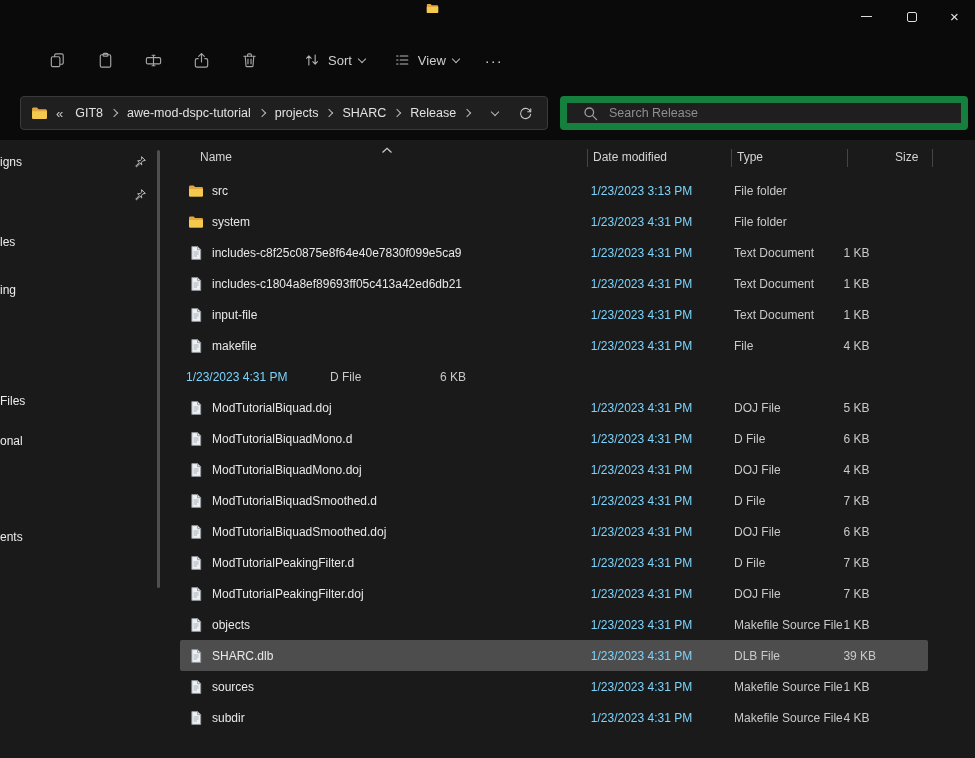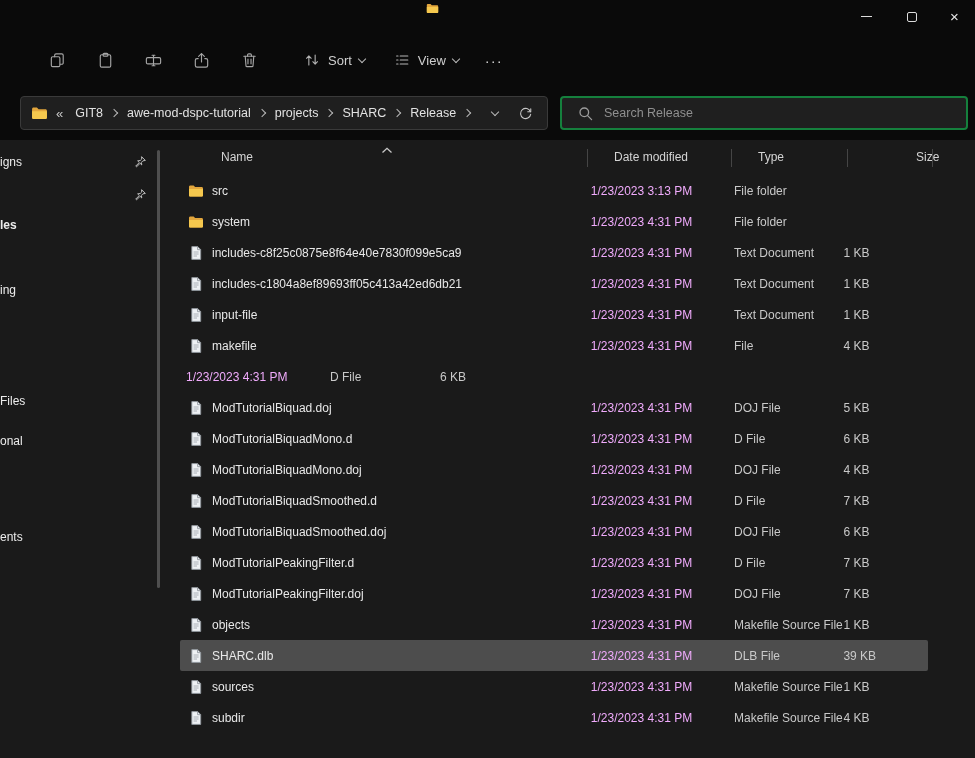--- a/index.html
+++ b/index.html
@@ -46,21 +46,21 @@
   .addr-folder { width:17px; height:15px; margin-right:8px; flex:none; }
   .overflow-chev { color:#c9c9c9; margin-right:6px; font-size:13px; }
   .breadcrumbs { display:flex; align-items:center; white-space:nowrap; overflow:hidden; }
   .crumb { padding:3px 6px; border-radius:3px; color:#e2e2e2; }
   .crumb-sep { display:flex; align-items:center; padding:0 4px; color:#b5b5b5; }
   .addr-right { margin-left:auto; display:flex; align-items:center; gap:20px; }
   .addr-right svg { stroke:#c6c6c6; fill:none; stroke-width:1.3; stroke-linecap:round; stroke-linejoin:round; }
 
   .searchbox {
     position:absolute; left:560px; top:96px; width:408px; height:34px;
-    background:#1f1f1f; border:2px solid #15803d; border-radius:4px;
+    background:#1f1f1f; border:7px solid #15803d; border-radius:4px;
     display:flex; align-items:center; padding:0 12px 0 16px;
   }
   .searchbox svg { stroke:#9d9d9d; fill:none; stroke-width:1.3; stroke-linecap:round; flex:none; }
   .search-input {
     background:transparent; border:none; outline:none; color:#dcdcdc;
     font-size:12.5px; font-family:inherit; margin-left:11px; width:100%;
   }
   .search-input::placeholder { color:#8f8f8f; }
 
   
@@ -71,34 +71,34 @@
   .sb-pin svg { stroke:#c4c4c4; fill:none; stroke-width:1.1; stroke-linejoin:round; }
 
   .sidebar-scrollbar { position:absolute; left:157px; top:150px; width:3px; height:438px; background:#4f4f4f; border-radius:2px; }
 
   .main { position:absolute; top:140px; left:168px; width:807px; bottom:0; background:#1a1a1a; }
 
   .sort-caret { position:absolute; left:213px; top:0; width:12px; height:7px; }
   .sort-caret svg { stroke:#c9c9c9; fill:none; stroke-width:1.3; }
 
   .list-header { position:absolute; top:8px; left:0; right:0; height:22px; font-size:12px; color:#d4d4d4; }
-  .hdr-col { position:absolute; top:2px; cursor:default;margin-left:21px; }
+  .hdr-col { position:absolute; top:2px; cursor:default; }
   .hdr-name { left:32px; }
   .hdr-date { left:425px; }
   .hdr-type { left:569px; }
   .hdr-size { left:727px; }
   .hdr-sep { position:absolute; top:1px; width:1px; height:18px; background:#454545; }
   .sep-1 { left:419px; } .sep-2 { left:563px; } .sep-3 { left:679px; } .sep-4 { left:764px; }
 
   .rows { position:absolute; top:35px; left:0; right:0; }
   .row { position:relative; height:31px; margin-left:12px; width:748px; display:flex; align-items:center; border-radius:2px; font-size:12px; }
   .cell-name { width:407px; display:flex; align-items:center; padding-left:8px; overflow:hidden; }
   .ficon { width:16px; height:16px; flex:none; display:flex; align-items:center; }
   .fname { margin-left:8px; color:#e8e8e8; white-space:nowrap; }
-  .cell-date { width:144px; padding-left:6px; color:#f0abfc; white-space:nowrap; }
+  .cell-date { width:144px; padding-left:6px; color:#7dd3fc; white-space:nowrap; }
   .cell-type { width:116px; padding-left:6px; color:#c9c9c9; white-space:nowrap; }
   .cell-size { width:85px; padding-right:7px; text-align:left; color:#c9c9c9; white-space:nowrap; }
 </style>
 </head>
 <body>
 
 <div class="window">
   <div class="chrome">
 
     <div class="titlebar">
@@ -230,21 +230,21 @@
         <span class="sb-pin"><svg width="14" height="14" viewBox="0 0 16 16">
             <path d="M9.8 1.9l4.3 4.3-2.8.5-1.7 1.7.4 3-1.9-1.9L4 13.6l-.9-.9 4.1-4.1-1.9-1.9 3-.4 1.7-1.7z"></path>
           </svg></span>
       </div>
       <div class="sidebar-item" style="top: 43px;">
         <span class="sb-label"></span>
         <span class="sb-pin"><svg width="14" height="14" viewBox="0 0 16 16">
             <path d="M9.8 1.9l4.3 4.3-2.8.5-1.7 1.7.4 3-1.9-1.9L4 13.6l-.9-.9 4.1-4.1-1.9-1.9 3-.4 1.7-1.7z"></path>
           </svg></span>
       </div>
-      <div class="sidebar-item" style="top: 73px; font-weight: bold;">
+      <div class="sidebar-item" style="top: 90px;">
         <span class="sb-label">les</span>
       </div>
       <div class="sidebar-item" style="top: 138px;">
         <span class="sb-label">ing</span>
       </div>
       <div class="sidebar-item" style="top: 249px;">
         <span class="sb-label">Files</span>
       </div>
       <div class="sidebar-item" style="top: 289px;">
         <span class="sb-label">onal</span>

